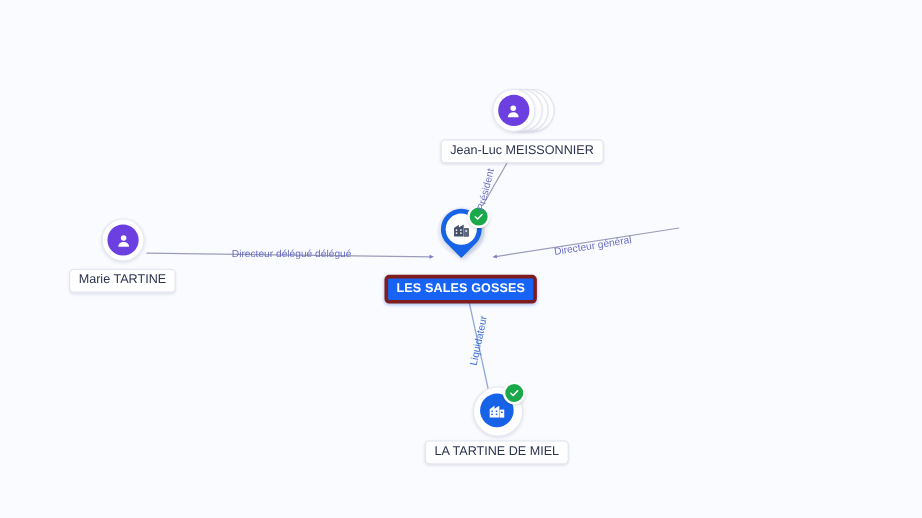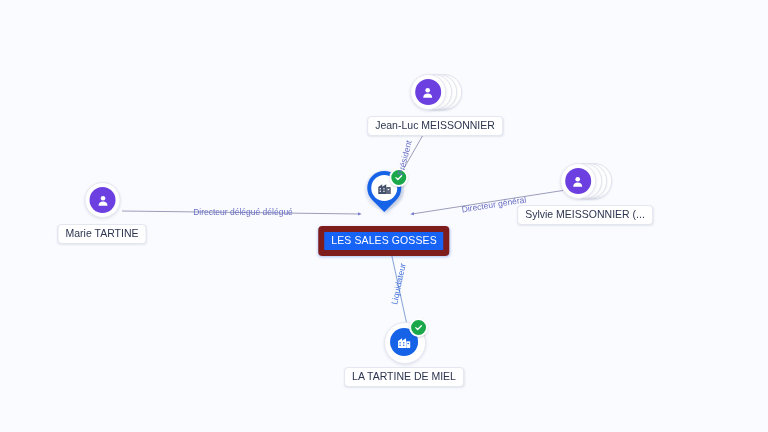--- a/index.html
+++ b/index.html
@@ -173,22 +173,22 @@
     line-height: 11px;
     white-space: nowrap;
     background: #ffffff;
     color: #2c3550;
     border: 1px solid #e4e6f0;
     box-shadow: 0 1px 2px rgba(40,50,90,0.10);
   }
   .node-label.primary {
     background: #1763f5;
     color: #ffffff;
-    font-weight: normal;
-    border: 6px solid #7f1d1d;
+    font-weight: bold;
+    border: 3px solid #7f1d1d;
     letter-spacing: .1px;
     box-shadow: 0 1px 3px rgba(23,80,220,0.35);
   }
 
   
   .edge-label {
     position: absolute;
     transform-origin: 50% 50%;
     font-size: 8.5px;
     line-height: 9px;
@@ -232,36 +232,20 @@
           <svg width="15" height="15" viewBox="0 0 24 24" aria-hidden="true">
             <circle cx="12" cy="8.4" r="3.7" fill="#ffffff"></circle>
             <path d="M4.8 20.2c0-4.1 3.3-6.5 7.2-6.5s7.2 2.4 7.2 6.5z" fill="#ffffff"></path>
           </svg>
         </div>
       </div>
     </div>
     <div class="node-label">Jean-Luc MEISSONNIER</div>
   </div>
 
-  <div class="node" style="left:585px; top:192px;">
-    <div class="node-art person-art">
-      <div class="pcard c3"></div>
-      <div class="pcard c2"></div>
-      <div class="pcard c1"></div>
-      <div class="pdisc">
-        <div class="pinner">
-          <svg width="15" height="15" viewBox="0 0 24 24" aria-hidden="true">
-            <circle cx="12" cy="8.4" r="3.7" fill="#ffffff"></circle>
-            <path d="M4.8 20.2c0-4.1 3.3-6.5 7.2-6.5s7.2 2.4 7.2 6.5z" fill="#ffffff"></path>
-          </svg>
-        </div>
-      </div>
-    </div>
-    <div class="node-label">Sylvie MEISSONNIER (...</div>
-  </div>
 
   <div class="node single" style="left:102px; top:211px;">
     <div class="node-art person-art">
       <div class="pdisc">
         <div class="pinner">
           <svg width="15" height="15" viewBox="0 0 24 24" aria-hidden="true">
             <circle cx="12" cy="8.4" r="3.7" fill="#ffffff"></circle>
             <path d="M4.8 20.2c0-4.1 3.3-6.5 7.2-6.5s7.2 2.4 7.2 6.5z" fill="#ffffff"></path>
           </svg>
         </div>
@@ -288,21 +272,21 @@
       </div>
       <div class="badge" style="left:32px; top:0px;">
         <svg width="9" height="9" viewBox="0 0 24 24" aria-hidden="true">
           <path d="M4.5 12.4 L9.6 17.4 L19.5 7.2" fill="none" stroke="#ffffff" stroke-width="3.4" stroke-linecap="round" stroke-linejoin="round"></path>
         </svg>
       </div>
     </div>
     <div class="node-label primary">LES SALES GOSSES</div>
   </div>
 
-  <div class="node" style="left:404px; top:353px;">
+  <div class="node" style="left:414px; top:353px;">
     <div class="node-art disc-art">
       <div class="disc-halo"></div>
       <div class="disc-inner">
         <svg width="16" height="16" viewBox="0 0 24 24" aria-hidden="true">
           <path d="M3 21V10.5l6-4.2V10l6-3.8V21z" fill="#ffffff"></path>
           <rect x="15.4" y="11" width="5.8" height="10" fill="#ffffff"></rect>
           <rect x="5.1" y="12.2" width="1.9" height="1.9" fill="#1763e8"></rect>
           <rect x="5.1" y="16" width="1.9" height="1.9" fill="#1763e8"></rect>
           <rect x="10.6" y="12.2" width="1.9" height="1.9" fill="#1763e8"></rect>
           <rect x="10.6" y="16" width="1.9" height="1.9" fill="#1763e8"></rect>

